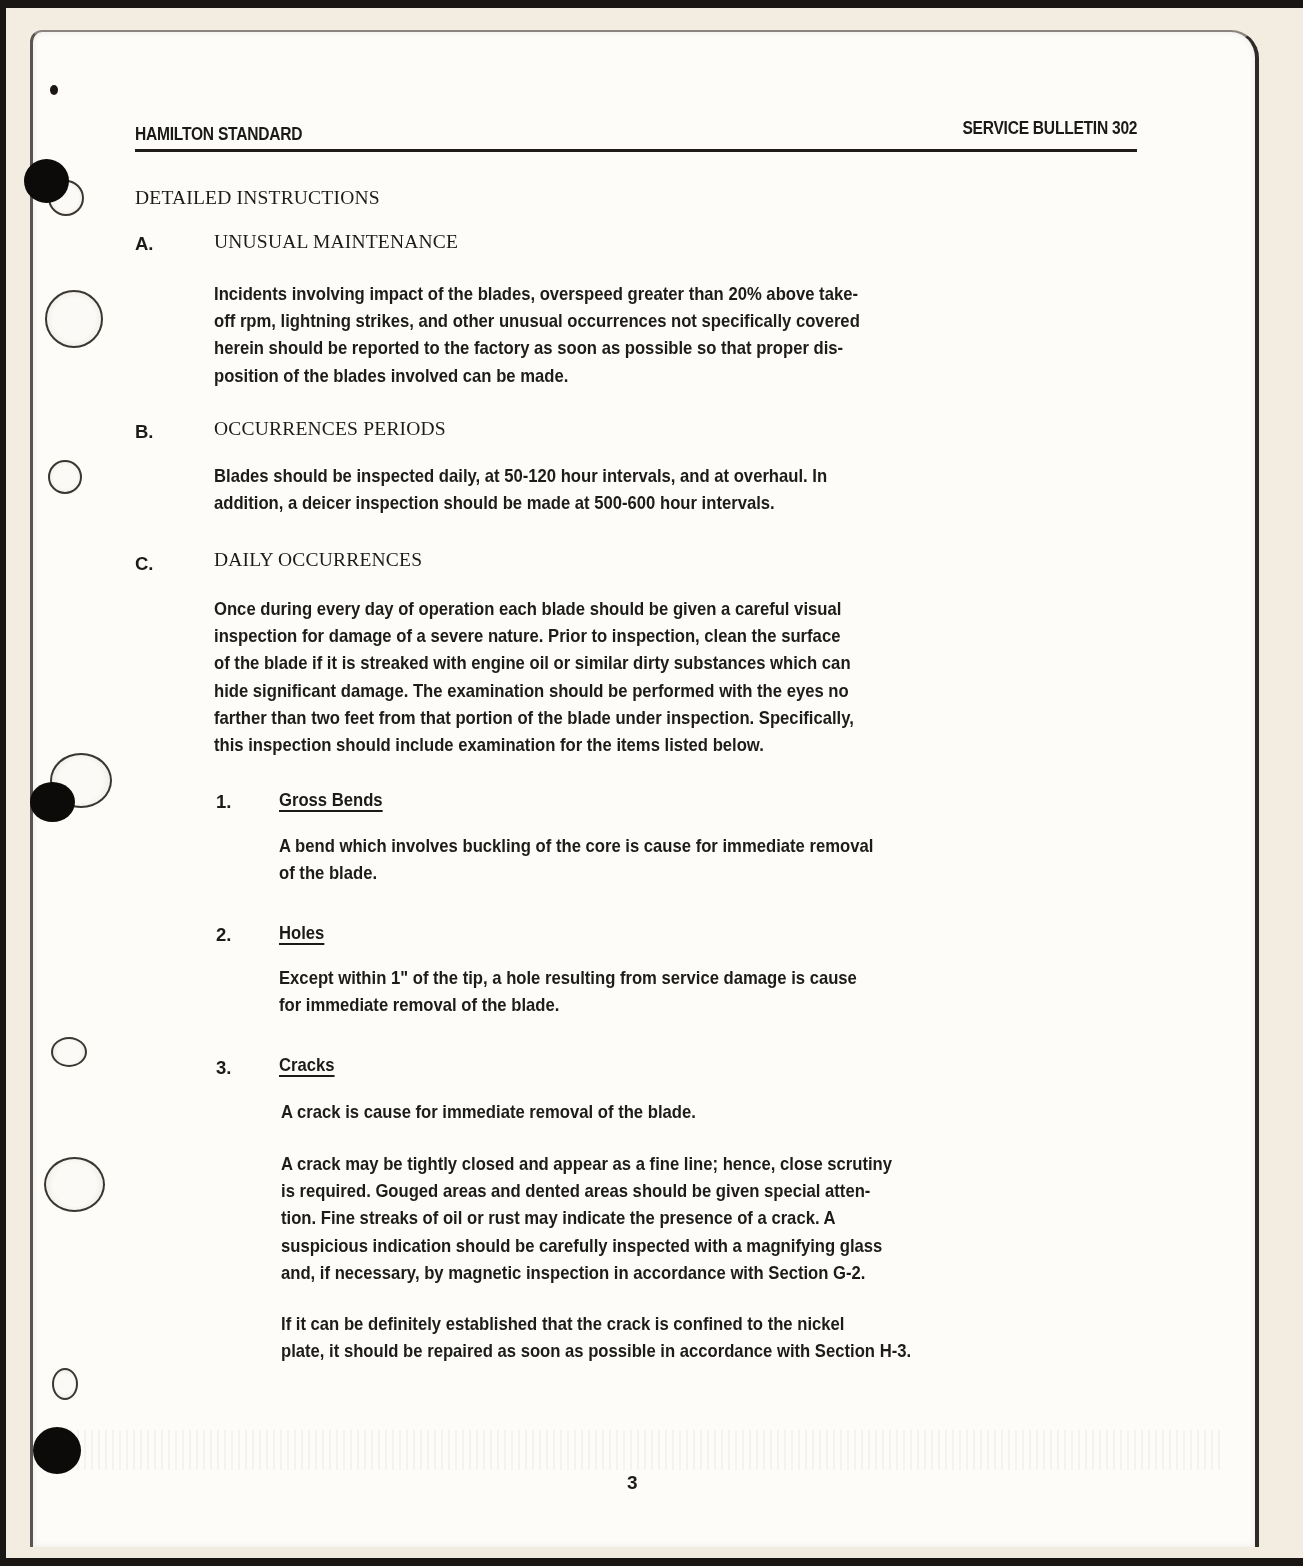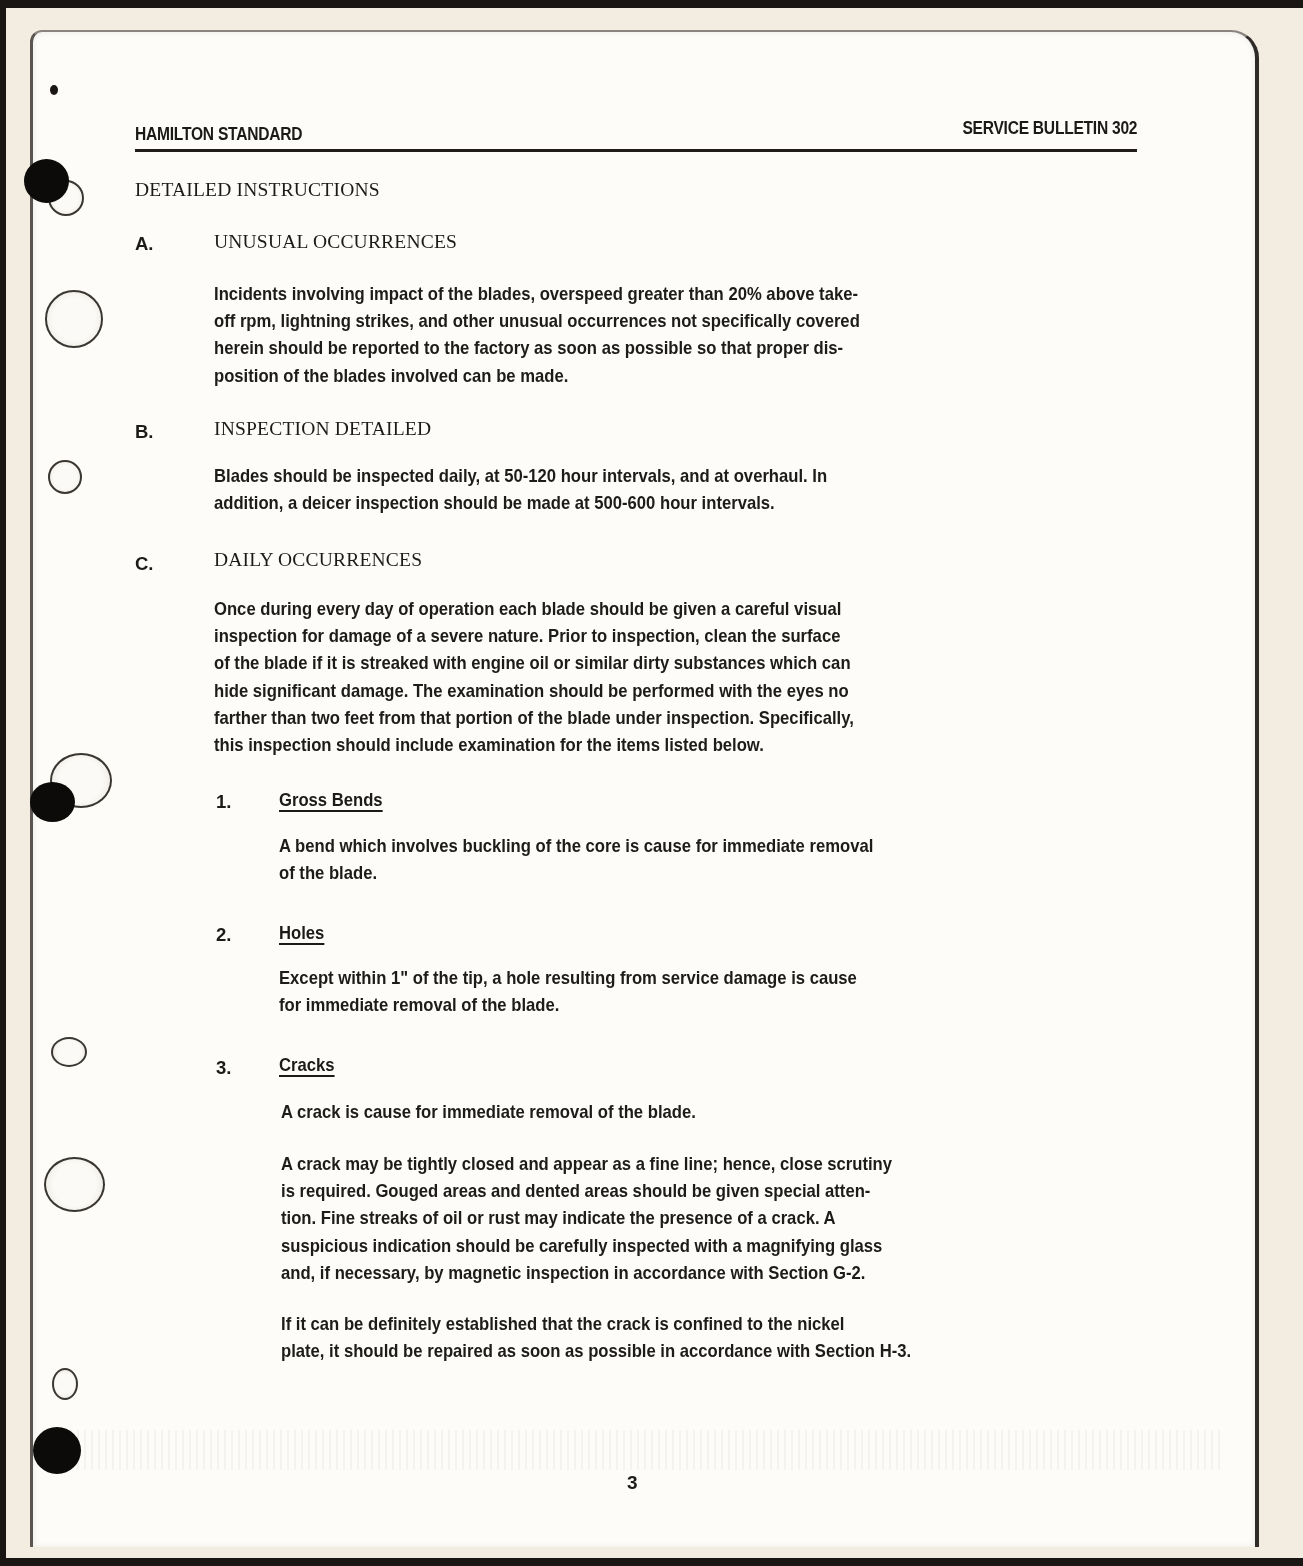--- a/index.html
+++ b/index.html
@@ -102,33 +102,33 @@
 <div class="hole" style="left:44px;top:1157px;width:61px;height:55px;"></div>
 <div class="hole" style="left:52px;top:1368px;width:26px;height:32px;"></div>
 <div class="blot" style="left:33px;top:1427px;width:48px;height:47px;"></div>
 
 <div class="noise" style="top:1430px;"></div>
 
 <div class="hdr-left">HAMILTON STANDARD</div>
 <div class="hdr-right">SERVICE BULLETIN 302</div>
 <div class="hdr-rule"></div>
 
-<div class="txt sec-title" style="left:135px;top:176px;">DETAILED INSTRUCTIONS</div>
+<div class="txt sec-title" style="left:135px;top:184px;">DETAILED INSTRUCTIONS</div>
 
 <div class="txt sec-letter" style="left:135px;top:230px;">A.</div>
-<div class="txt sec-title" style="left:214px;top:228px;">UNUSUAL OCCURRENCES</div>
+<div class="txt sec-title" style="left:214px;top:228px;">UNUSUAL MAINTENANCE</div>
 <div class="txt body-p" style="left:214px;top:280px;">
   <div>Incidents involving impact of the blades, overspeed greater than 20% above take-</div>
   <div>off rpm, lightning strikes, and other unusual occurrences not specifically covered</div>
   <div>herein should be reported to the factory as soon as possible so that proper dis-</div>
   <div>position of the blades involved can be made.</div>
 </div>
 
 <div class="txt sec-letter" style="left:135px;top:418px;">B.</div>
-<div class="txt sec-title" style="left:214px;top:415px;">INSPECTION DETAILED</div>
+<div class="txt sec-title" style="left:214px;top:415px;">OCCURRENCES PERIODS</div>
 <div class="txt body-p" style="left:214px;top:462px;">
   <div>Blades should be inspected daily, at 50-120 hour intervals, and at overhaul.  In</div>
   <div>addition, a deicer inspection should be made at 500-600 hour intervals.</div>
 </div>
 
 <div class="txt sec-letter" style="left:135px;top:550px;">C.</div>
 <div class="txt sec-title" style="left:214px;top:546px;">DAILY OCCURRENCES</div>
 <div class="txt body-p" style="left:214px;top:595px;">
   <div>Once during every day of operation each blade should be given a careful visual</div>
   <div>inspection for damage of a severe nature.  Prior to inspection, clean the surface</div>

